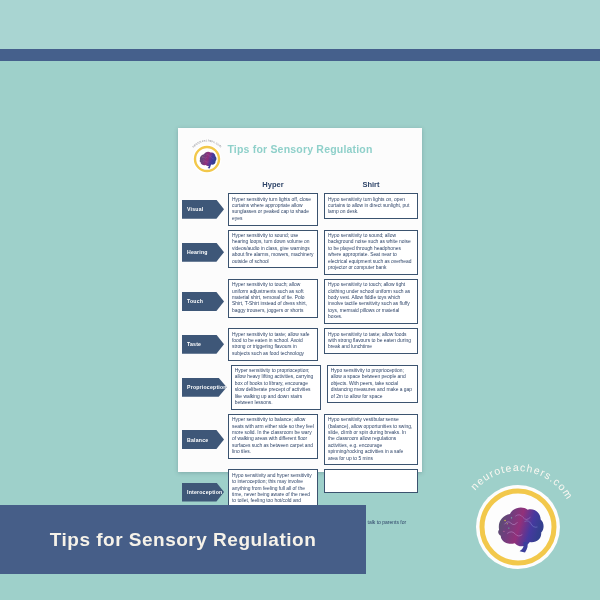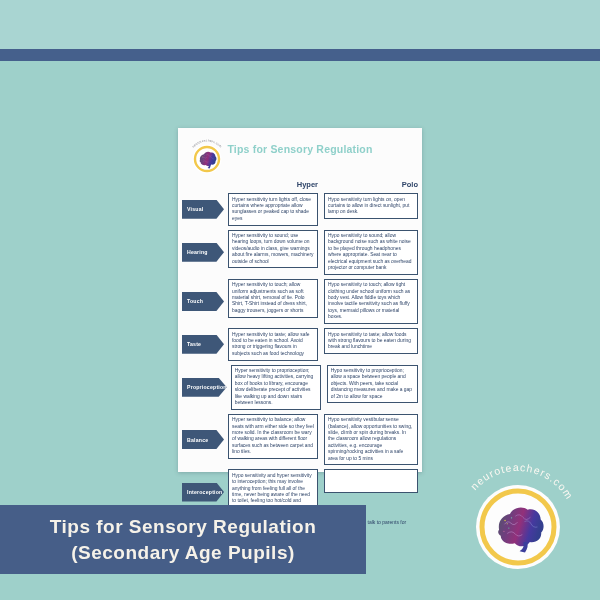--- a/index.html
+++ b/index.html
@@ -7,21 +7,21 @@
   .canvas{position:relative;width:600px;height:600px;overflow:hidden;background:#9ed0ca;}
   .top-strip{position:absolute;top:0;left:0;width:600px;height:49px;background:#a9d5d2;}
   .top-bar{position:absolute;top:49px;left:0;width:600px;height:12px;background:#45608c;}
 
   
   .paper{position:absolute;left:178px;top:128px;width:244px;height:344px;background:#fcfcfc;
          box-shadow:0 1px 4px rgba(40,60,70,.25);}
   .mini-logo{position:absolute;left:6px;top:4px;width:46px;height:46px;}
   .doc-title{position:absolute;top:15px;left:0;right:0;text-align:center;color:#8fd0ca;
              font-weight:bold;font-size:10.5px;line-height:13.5px;letter-spacing:.2px;}
-  .col-header{position:absolute;top:52px;text-align:right;font-weight:bold;font-size:7.5px;color:#2e4468;}
+  .col-header{position:absolute;top:52px;text-align:center;font-weight:bold;font-size:7.5px;color:#2e4468;}
   .col-header.hyper{left:50px;width:90px;}
   .col-header.hypo{left:146px;width:94px;}
 
   .table{position:absolute;top:65px;left:4px;width:236px;}
   .t-row{display:flex;align-items:flex-start;margin-bottom:4px;}
   .row-label{flex:0 0 42px;align-self:center;margin-right:4px;height:19px;
              background:#3e5778;color:#ffffff;
              clip-path:polygon(0 0,82% 0,100% 50%,82% 100%,0 100%);
              display:flex;align-items:center;padding-left:5px;box-sizing:border-box;
              font-size:5.2px;font-weight:bold;letter-spacing:.2px;}
@@ -83,21 +83,21 @@
       <text font-size="3.2" fill="#83838b" letter-spacing="0.2" font-family="Liberation Sans, sans-serif">
         <textPath href="#miniArc" startOffset="50%" text-anchor="middle">neuroteachers.com</textPath>
       </text>
     </svg>
 
     <div class="doc-title">
       <div>Tips for Sensory Regulation</div>
     </div>
 
     <div class="col-header hyper">Hyper</div>
-    <div class="col-header hypo">Polo</div>
+    <div class="col-header hypo">Shirt</div>
 
     <div class="table">
 
       <div class="t-row">
         <div class="row-label">Visual</div>
         <div class="cell hyper">Hyper sensitivity turn lights off, close curtains where appropriate allow sunglasses or peaked cap to shade eyes</div>
         <div class="cell hypo">Hypo sensitivity turn lights on, open curtains to allow in direct sunlight, put lamp on desk.</div>
       </div>
 
       <div class="t-row">
@@ -136,21 +136,20 @@
         <div class="cell hypo"></div>
       </div>
 
       <div class="footnote">* Please note interoception varies significantly from child to child please talk to parents for more details</div>
       <div class="version">Version 3 - 2020 © Neuroteachers Ltd</div>
     </div>
   </div>
 
   <div class="banner">
     <div>Tips for Sensory Regulation</div>
-    <div>(Secondary Age Pupils)</div>
   </div>
 
   <svg class="big-logo" width="160" height="170" viewBox="0 0 160 170">
     <g transform="rotate(6 78 97)">
       <path id="bigArc" d="M 29.5 69 A 56 56 0 0 1 126.5 69" fill="none"></path>
       <text font-size="10.5" fill="#fbf8f2" letter-spacing="1.1" font-family="Liberation Sans, sans-serif">
         <textPath href="#bigArc" startOffset="50%" text-anchor="middle">neuroteachers.com</textPath>
       </text>
     </g>
     <circle cx="78" cy="97" r="42" fill="#fdfdfd"></circle>

